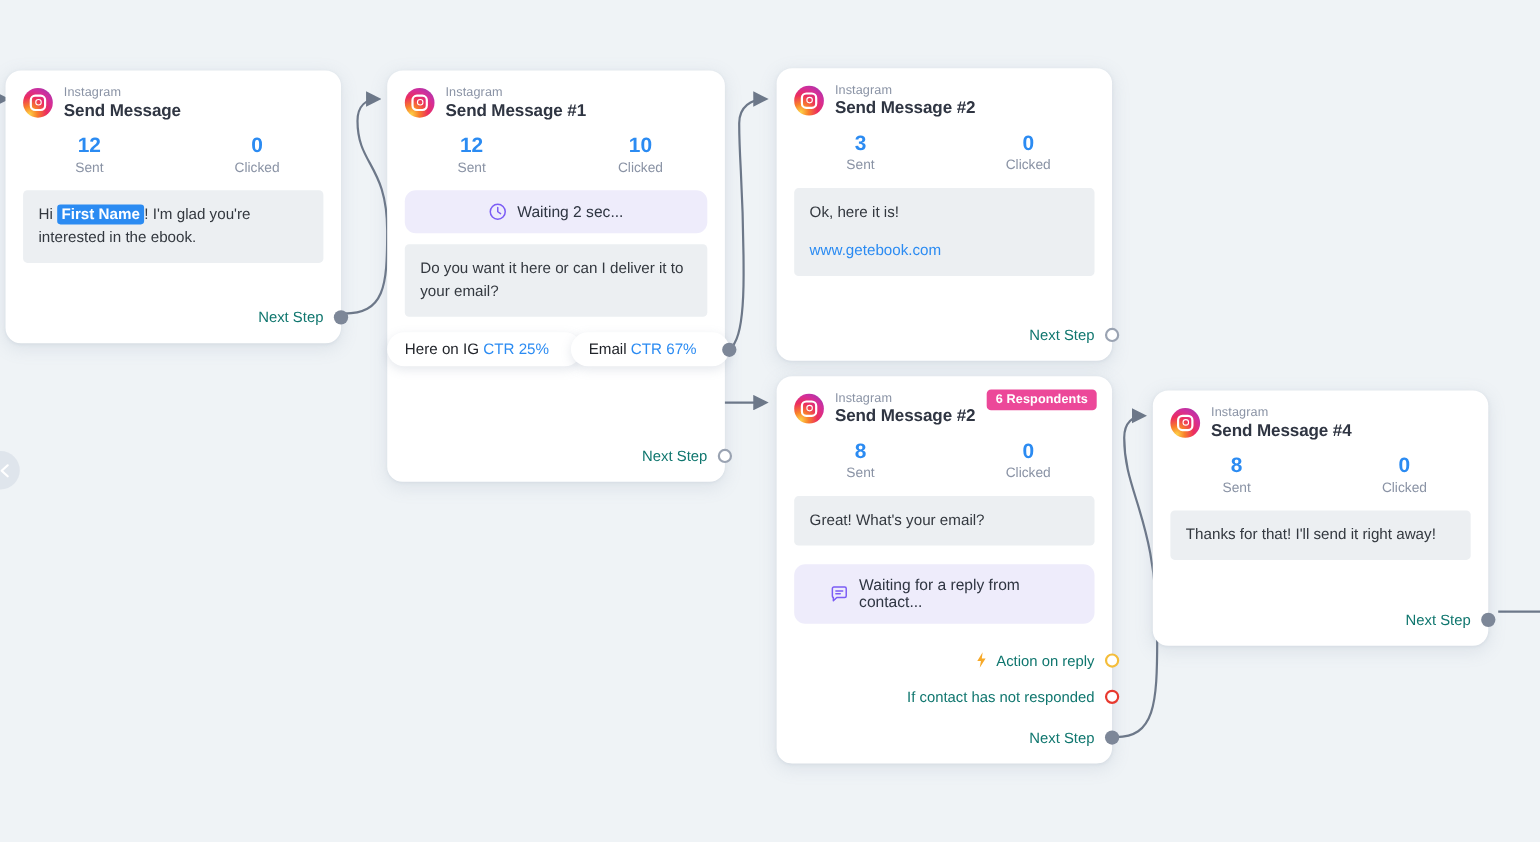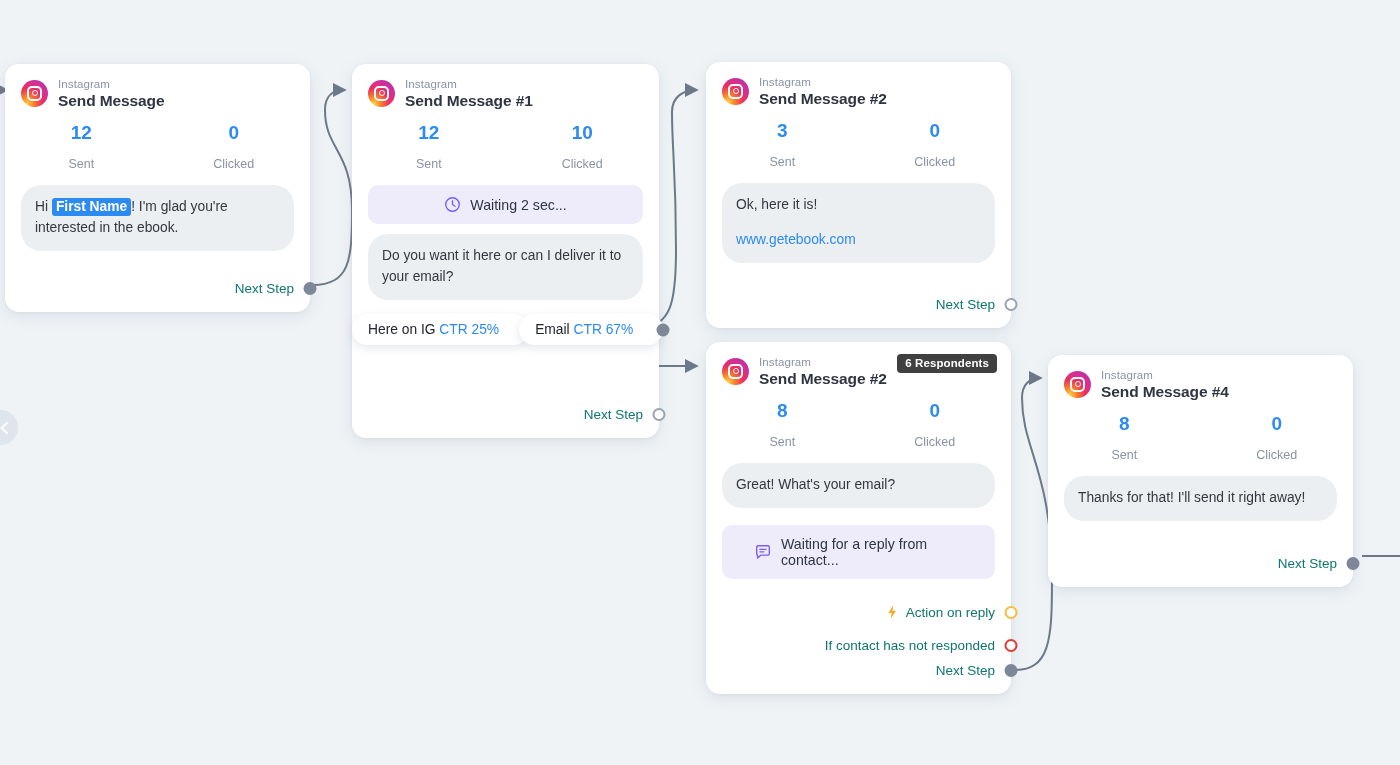--- a/index.html
+++ b/index.html
@@ -99,21 +99,21 @@
     color: #2f3542;
     font-weight: 600;
     display: block;
     letter-spacing: -0.1px;
   }
 
   .badge-respondents {
     position: absolute;
     right: 14px;
     top: 12px;
-    background: #404040;
+    background: #ec4899;
     color: #ffffff;
     font-size: 11.5px;
     font-weight: 600;
     border-radius: 4px;
     padding: 3px 8px 4px 8px;
     letter-spacing: 0.1px;
     white-space: nowrap;
   }
 
   
@@ -126,27 +126,27 @@
     font-size: 19px;
     font-weight: 700;
     color: #2b8bf2;
     line-height: 1.25;
     display: block;
   }
   .stat-label {
     font-size: 12.5px;
     color: #8a93a5;
     display: block;
-    margin-top: 13px;
+    margin-top: 1px;
   }
 
   
   .bubble {
     background: #eceff2;
-    border-radius: 20px;
+    border-radius: 4px;
     margin: 10px 16px 0 16px;
     padding: 12px 14px;
     font-size: 13.8px;
     color: #33383f;
     line-height: 1.52;
   }
   .bubble .tag {
     background: #2b8bf2;
     color: #ffffff;
     border-radius: 3px;

